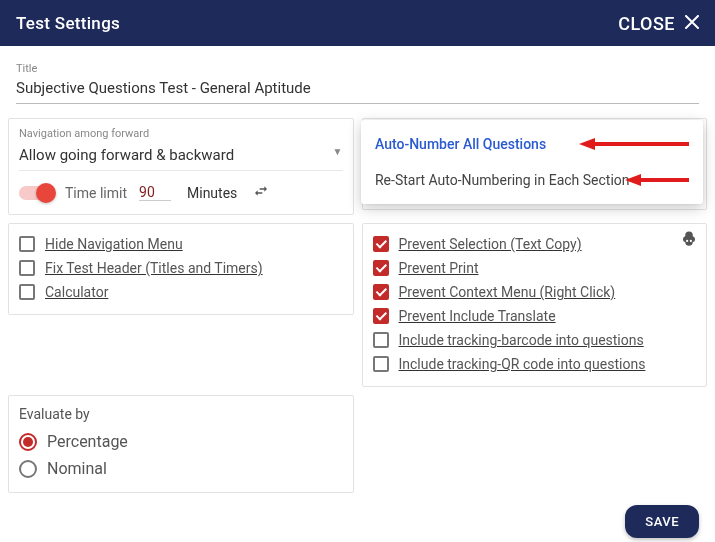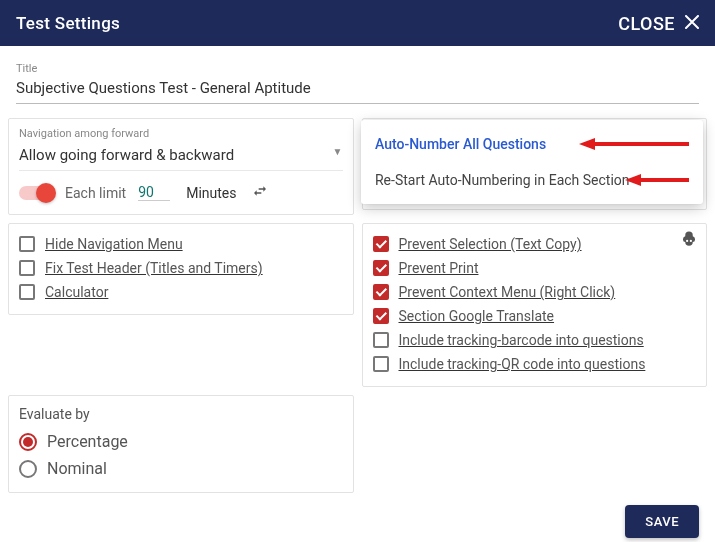--- a/index.html
+++ b/index.html
@@ -47,21 +47,21 @@
   .toggle {
     width: 34px; height: 14px; background: #f8c9c9; border-radius: 10px;
     position: relative; cursor: pointer;
   }
   .toggle-knob {
     position: absolute; right: -3px; top: -3px;
     width: 20px; height: 20px; background: #e8463a; border-radius: 50%;
     box-shadow: 0 1px 3px rgba(0,0,0,0.25);
   }
   .time-label { color: #666; font-size: 14px; }
-  .time-value { width: 32px; border: none; border-bottom: 1px solid #ccc; text-align: left; font-size: 14px; color: #0f766e; background:transparent; }
+  .time-value { width: 32px; border: none; border-bottom: 1px solid #ccc; text-align: left; font-size: 14px; color: #7f1d1d; background:transparent; }
   .time-unit { font-size: 14px; color: #333; padding: 0 4px; }
   .swap-icon { color: #555; cursor: pointer; }
   .swap-icon svg { width:16px; height:16px; }
 
   .auto-block {
     border: 1px solid #e2e2e2; border-radius: 2px;
     padding: 8px 10px;
     height: 92px;
   }
   .auto-label { font-size: 11px; color: #888; }
@@ -128,21 +128,21 @@
   }
   .radio.selected { border-color: #c32b2b; }
   .radio.selected::after {
     content: ""; width: 10px; height: 10px; background: #c32b2b; border-radius: 50%;
   }
 
   .footer { display: flex; justify-content: flex-end; padding: 12px 8px; }
   .save-btn {
     background: #1e2a5a; color: #fff; border: none;
     padding: 9px 20px; font-size: 13px; font-weight: 500;
-    letter-spacing: 0.5px; border-radius: 4px; cursor: pointer;
+    letter-spacing: 0.5px; border-radius: 12px; cursor: pointer;
     box-shadow: 0 2px 4px rgba(0,0,0,0.25);
   }
 </style>
 </head>
 <body>
 
 <div class="header">
   <div class="header-title">Test Settings</div>
   <div class="close-group">
     <span class="close-text">CLOSE</span>
@@ -167,21 +167,21 @@
         <div class="nav-label">Navigation among forward</div>
         <div class="nav-select">
           <span>Allow going forward &amp; backward</span>
           <span class="caret">▼</span>
         </div>
 
         <div class="time-row">
           <div class="toggle">
             <div class="toggle-knob"></div>
           </div>
-          <span class="time-label">Each limit</span>
+          <span class="time-label">Time limit</span>
           <input class="time-value" value="90" style="">
           <span class="time-unit">Minutes</span>
           <span class="swap-icon">
             <svg viewBox="0 0 24 24">
                 <path fill="currentColor" d="M6.99 11L3 15l3.99 4v-3H14v-2H6.99v-3zM21 9l-3.99-4v3H10v2h7.01v3L21 9z"></path>
               </svg>
           </span>
         </div>
       </div>
     </div>
@@ -247,21 +247,21 @@
             <div class="check-row">
               <span class="box checked"></span>
               <span class="label">Prevent Print</span>
             </div>
             <div class="check-row">
               <span class="box checked"></span>
               <span class="label">Prevent Context Menu (Right Click)</span>
             </div>
             <div class="check-row">
               <span class="box checked"></span>
-              <span class="label">Section Google Translate</span>
+              <span class="label">Prevent Include Translate</span>
             </div>
             <div class="check-row">
               <span class="box"></span>
               <span class="label">Include tracking-barcode into questions</span>
             </div>
             <div class="check-row">
               <span class="box"></span>
               <span class="label">Include tracking-QR code into questions</span>
             </div>
           </div>

